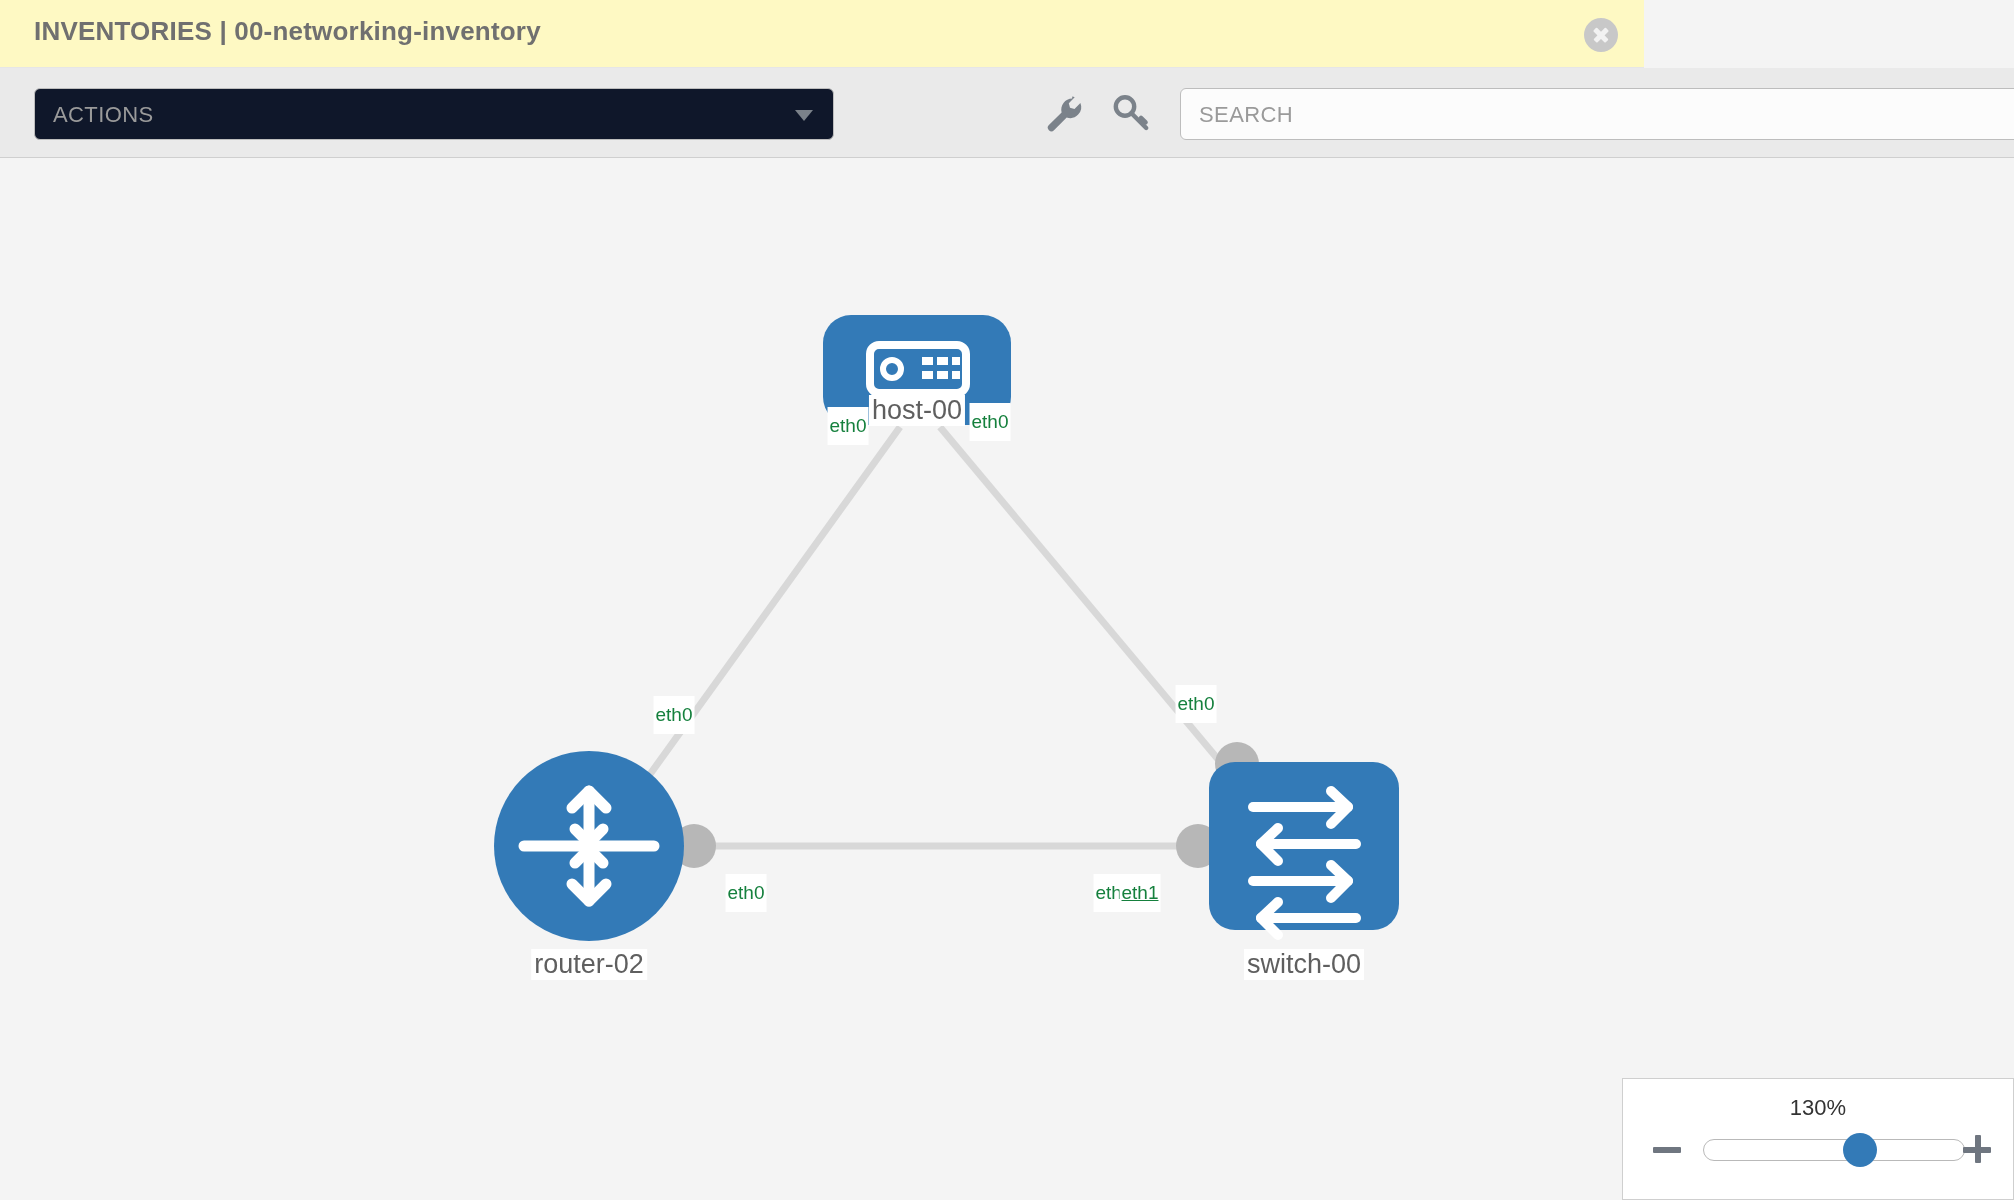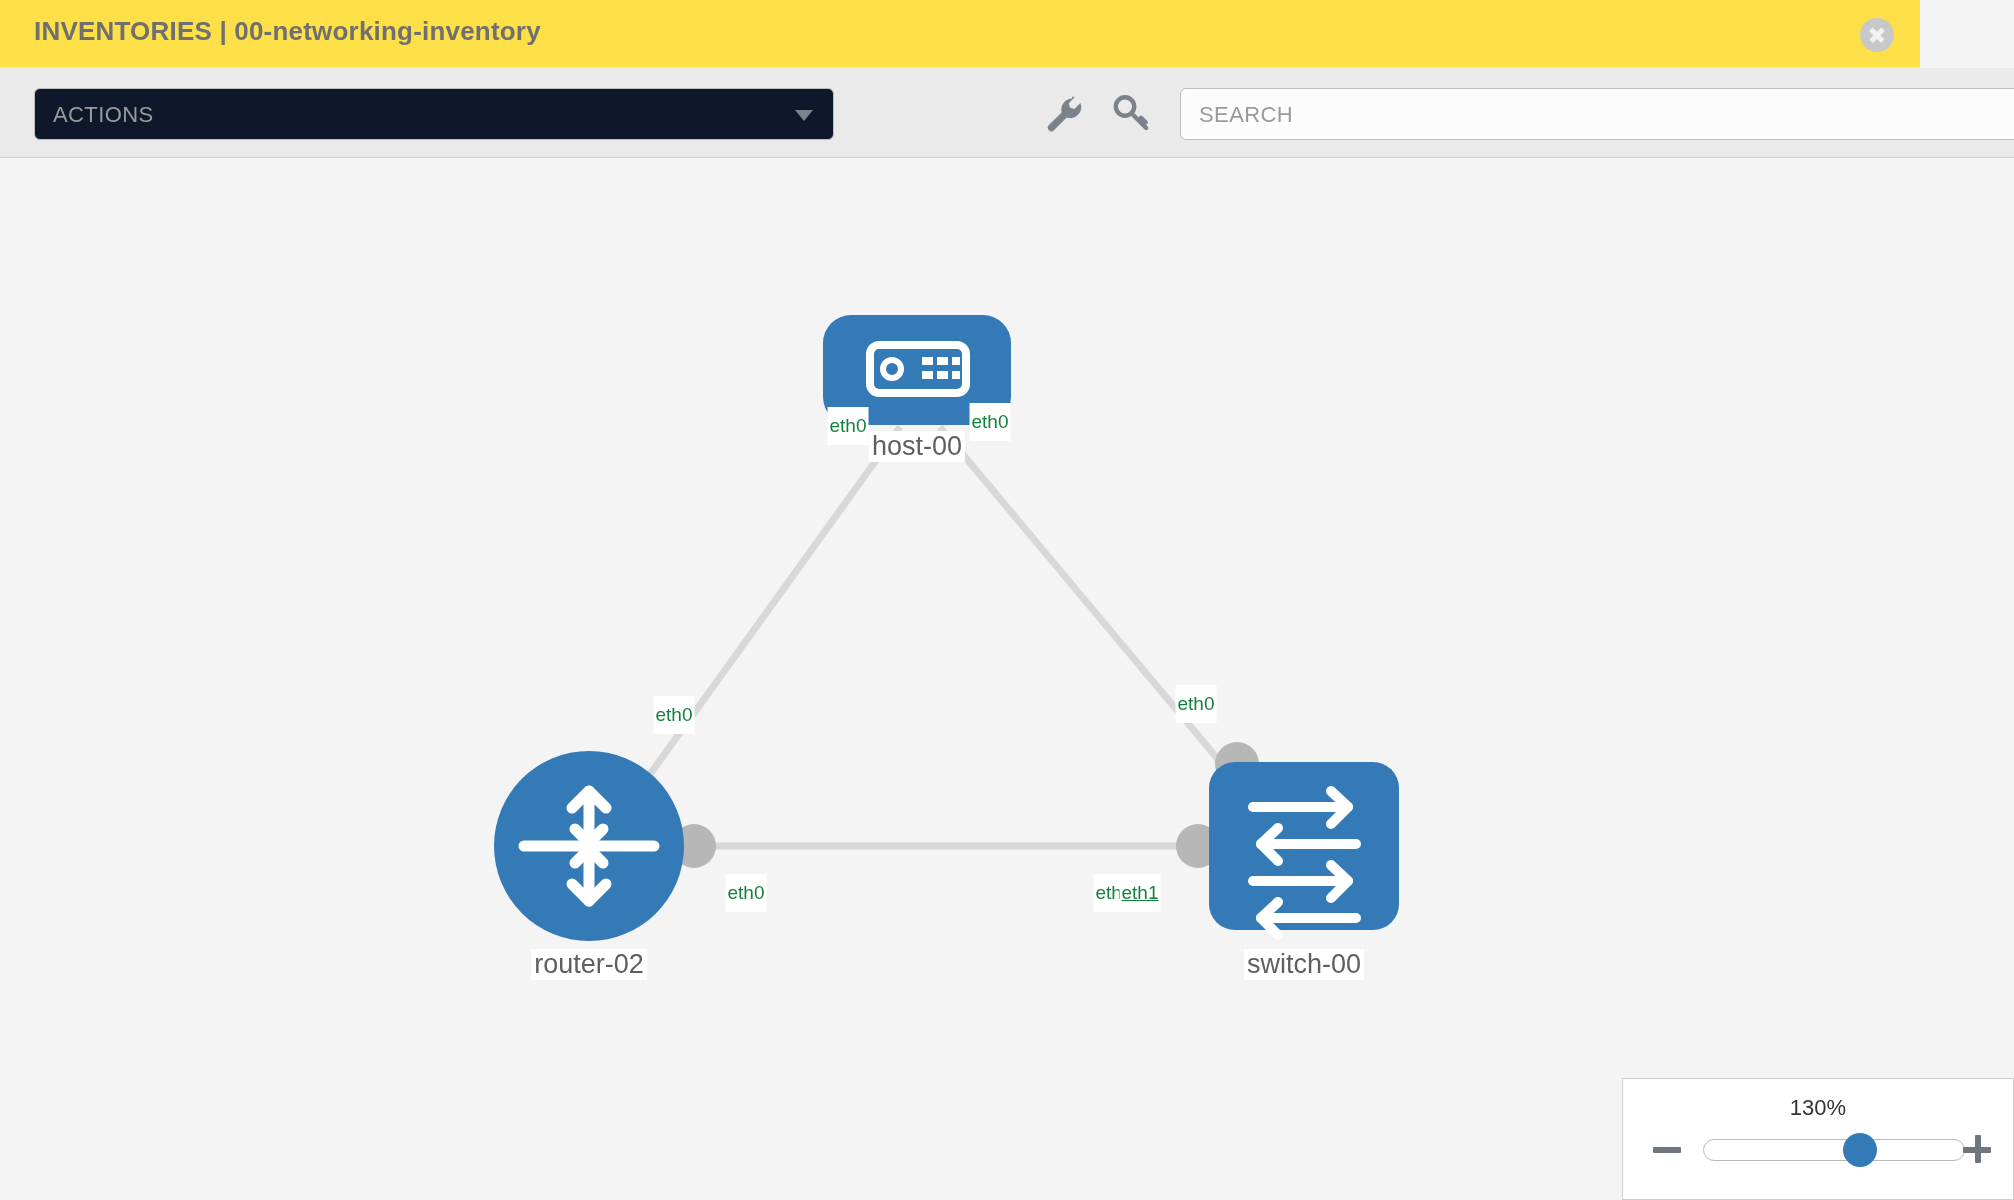--- a/index.html
+++ b/index.html
@@ -15,22 +15,22 @@
     position: relative;
     width: 2014px;
     height: 1200px;
     background: #f4f4f4;
   }
 
   
   .header {
     position: absolute;
     left: 0; top: 0;
-    width: 1920px; height: 68px;
-    background: #fde047;
+    width: 1644px; height: 68px;
+    background: #fef9c3;
     border-bottom: 1px solid #e6e6e6;
     padding-left: 48px;
   }
   .page-title {
     position: absolute;
     left: 34px; top: 16px;
     font-size: 26px;
     font-weight: bold;
     color: #707070;
     letter-spacing: 0.2px;
@@ -308,21 +308,21 @@
 
           <line x1="1253" y1="722" x2="1348" y2="722"></line>
           <polyline points="1331,706 1348,722 1331,739"></polyline>
 
           <line x1="1356" y1="759" x2="1261" y2="759"></line>
           <polyline points="1278,743 1261,759 1278,776"></polyline>
         </g>
       </g>
     </svg>
 
-    <div class="node-label" style="left:917px; top:236px;margin-top:36px;">host-00</div>
+    <div class="node-label" style="left:917px; top:236px;">host-00</div>
 
     <div class="node-label" style="left:589px; top:790px;">router-02</div>
 
     <div class="node-label" style="left:1304px; top:790px;">switch-00</div>
 
     <div class="iface-label" style="left:848px; top:248px;">eth0</div>
 
     <div class="iface-label" style="left:990px; top:244px;">eth0</div>
 
     <div class="iface-label" style="left:674px; top:537px;">eth0</div>

